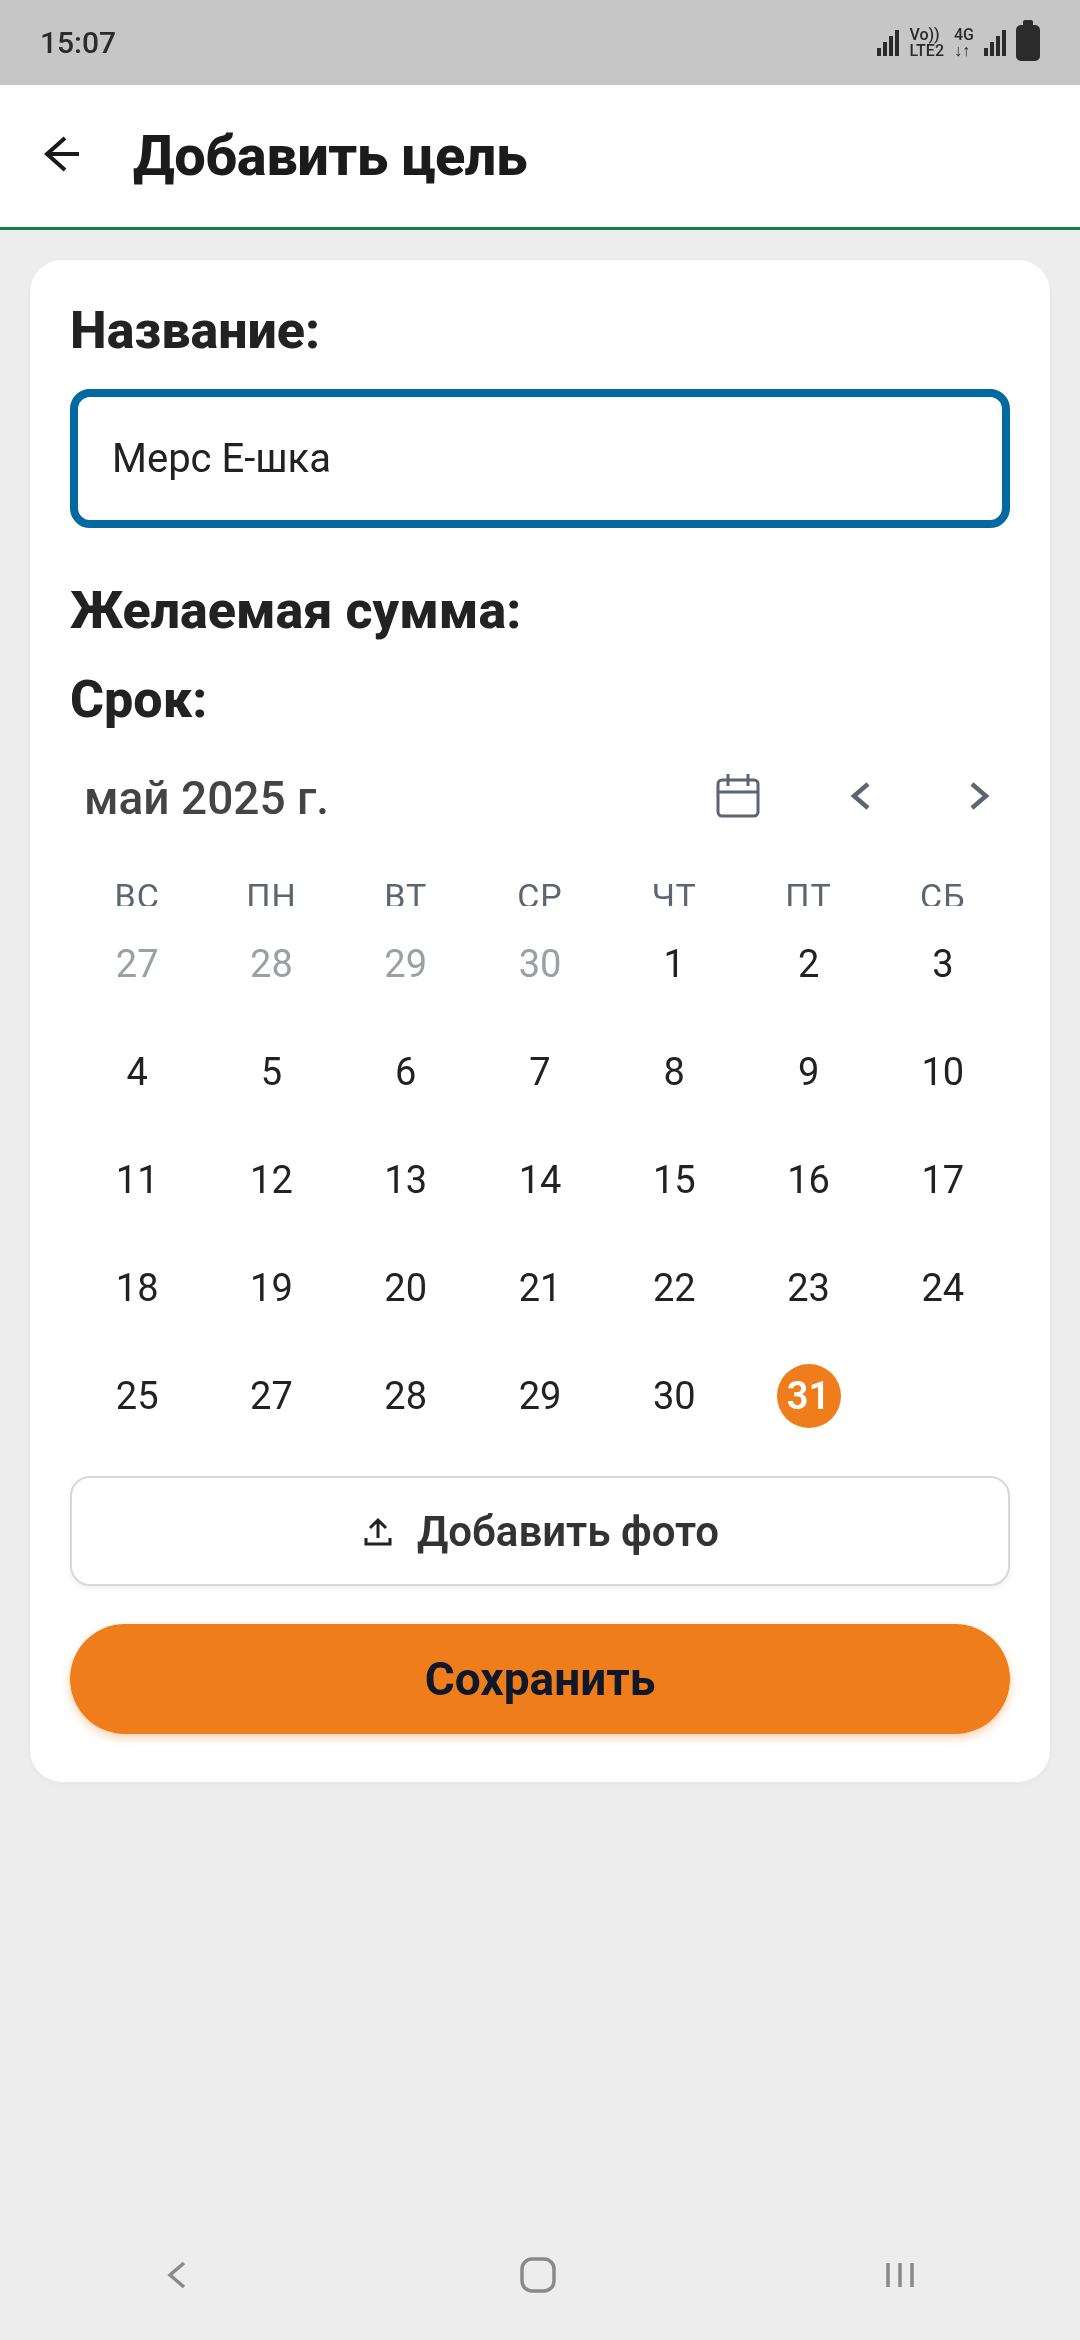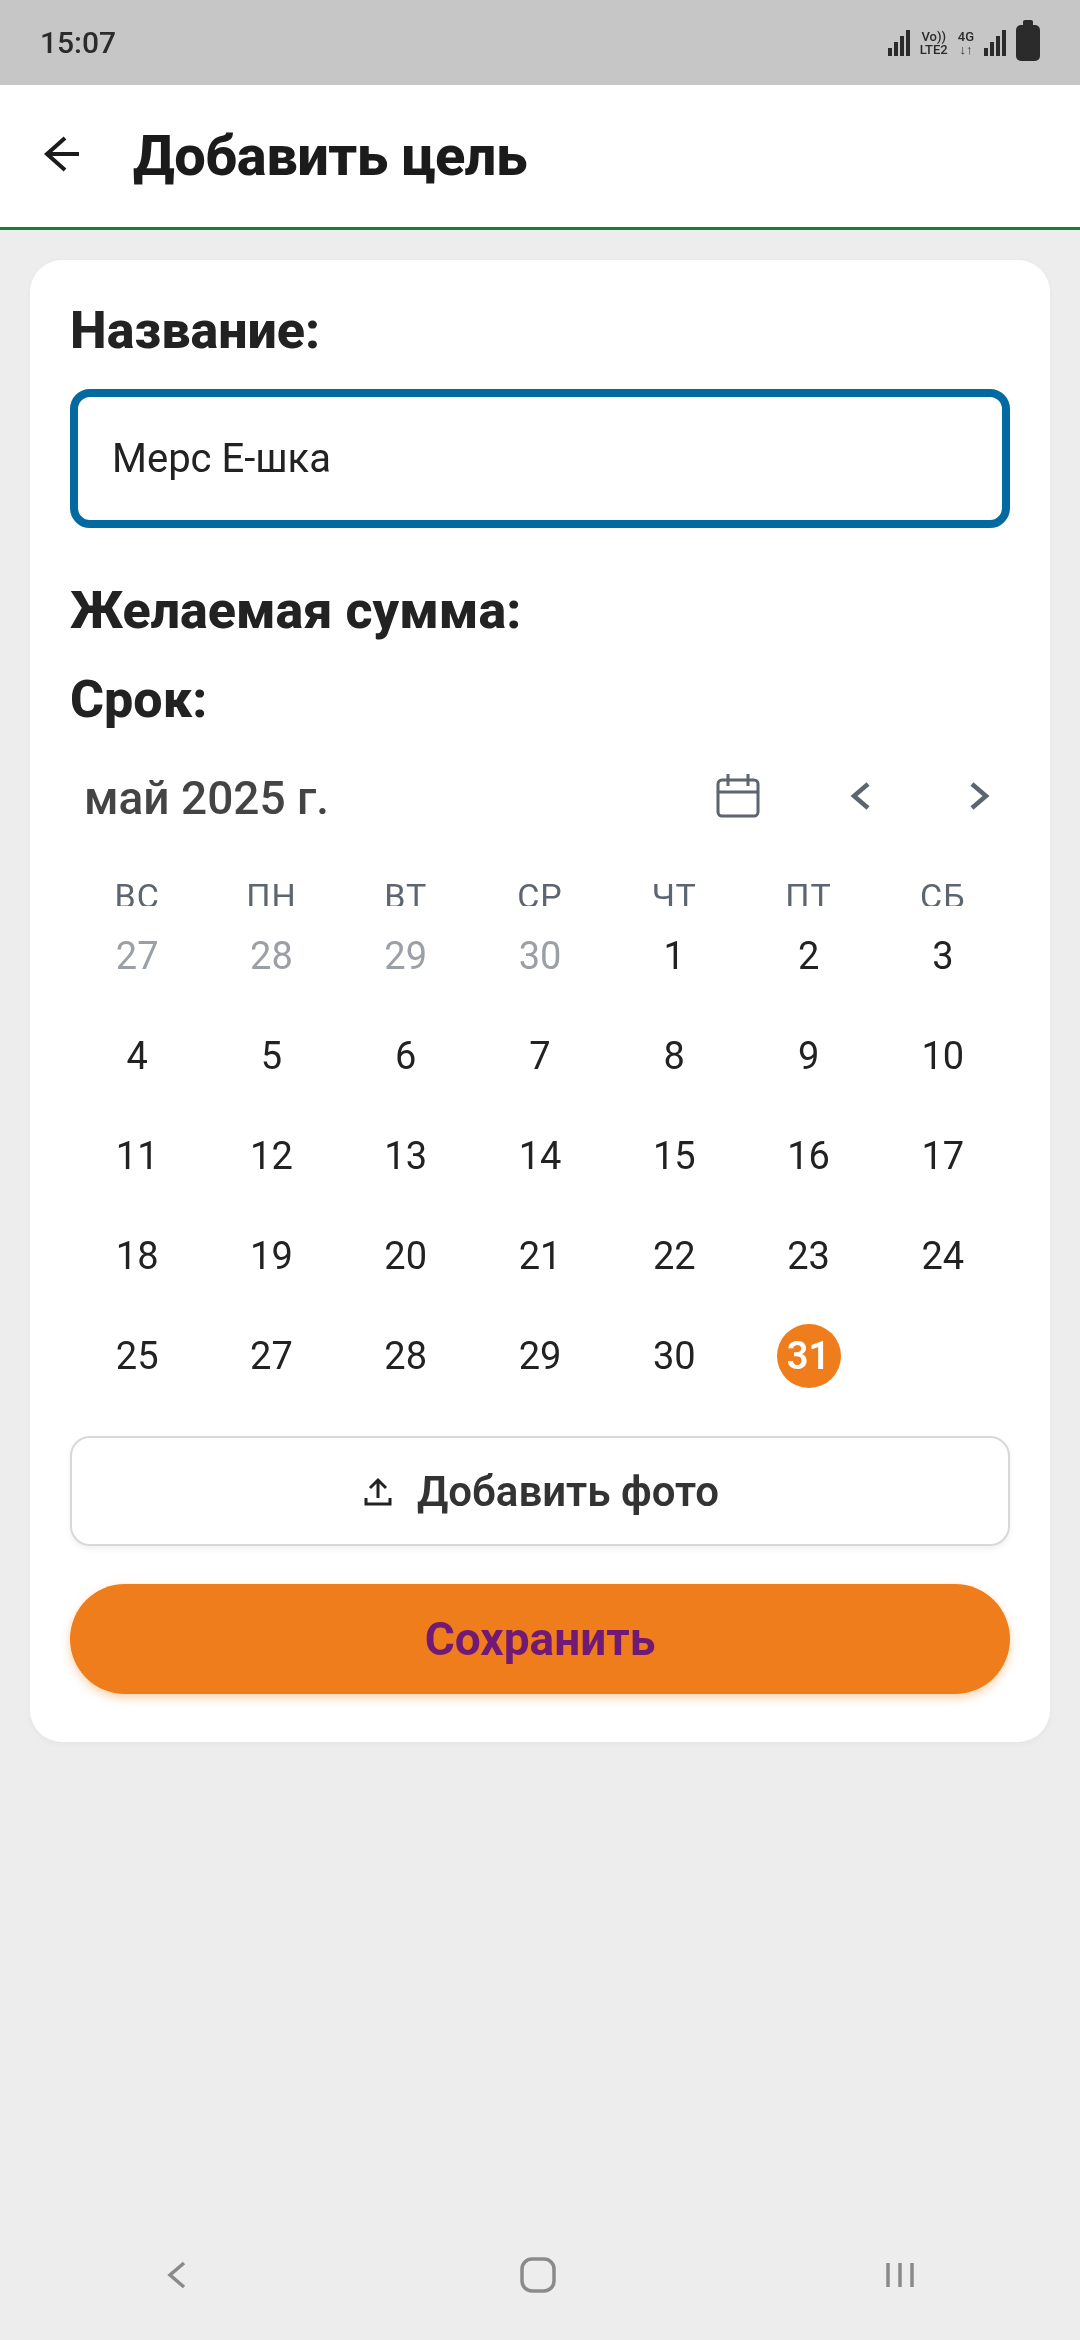--- a/index.html
+++ b/index.html
@@ -4,51 +4,51 @@
 <style>
   * { box-sizing: border-box; margin: 0; padding: 0; }
   html, body { width: 1080px; height: 2340px; font-family: -apple-system, "Segoe UI", Roboto, sans-serif; background: #ededed; }
   .statusbar { height: 85px; background: #c6c6c6; display: flex; align-items: center; justify-content: space-between; padding: 16px 40px; font-size: 30px; color: #2b2b2b; font-weight: 500; }
   .status-right { display: flex; gap: 10px; align-items: center; font-size: 22px; }
   .status-right .battery { width: 24px; height: 36px; background: #2b2b2b; border-radius: 5px; position: relative; }
   .status-right .battery::before { content: ''; position: absolute; top: -5px; left: 7px; width: 10px; height: 5px; background: #2b2b2b; border-radius: 2px 2px 0 0; }
   .signal { display: inline-flex; align-items: flex-end; gap: 2px; }
   .signal b { display: block; width: 4px; background: #2b2b2b; }
   .signal b:nth-child(1){height:8px} .signal b:nth-child(2){height:14px} .signal b:nth-child(3){height:20px} .signal b:nth-child(4){height:26px}
-  .lte { font-size: 13px; line-height: 1; text-align: center; }
+  .lte { font-size: 16px; line-height: 1; text-align: left; }
 
   .header { height: 145px; background: #fff; display: flex; align-items: center; padding: 0 35px; gap: 50px; border-bottom: 3px solid #15803d; }
   .back-arrow svg { width: 48px; height: 48px; stroke: #1b1b1b; stroke-width: 4; fill: none; }
   .header h1 { font-size: 56px; font-weight: 800; color: #1b1b1b; letter-spacing: -0.5px; }
 
   .canvas { padding: 30px 30px 0 30px; }
   .card { background: #fff; border-radius: 32px; padding: 40px 40px 48px 40px; box-shadow: 0 2px 6px rgba(0,0,0,0.04); }
 
   .label { font-size: 52px; font-weight: 800; color: #222; margin-bottom: 28px; }
   .field { width: 100%; border: 8px solid #0369a1; border-radius: 20px; padding: 38px 34px; font-size: 40px; color: #222; background: #fff; margin-bottom: 52px; font-family: inherit; }
   .label.srok { margin-bottom: 0; }
 
   .cal { margin-top: 40px; }
   .cal-head { display: flex; align-items: center; justify-content: space-between; padding: 0 14px; }
   .cal-title { font-size: 46px; color: #444; font-weight: 500; }
   .cal-head-right { display: flex; align-items: center; gap: 80px; }
   .cal-icon svg { width: 52px; height: 52px; stroke: #5c6570; stroke-width: 3; fill: none; }
   .chev svg { width: 36px; height: 36px; stroke: #5c6570; stroke-width: 4.5; fill: none; }
 
-  .cal-grid { display: grid; grid-template-columns: repeat(7, 1fr); margin-top: 30px; row-gap: 0; }
+  .cal-grid { display: grid; grid-template-columns: repeat(7, 1fr); margin-top: 30px; row-gap: 8px; }
   .cal-dow { height: 50px; overflow: hidden; text-align: center; font-size: 34px; color: #5c6570; text-transform: uppercase; letter-spacing: 1px; position: relative; }
   .cal-dow span { position: relative; top: 20px; }
   .cal-cell { height: 100px; display: flex; align-items: center; justify-content: center; font-size: 38px; color: #222; }
   .cal-cell.dim { color: #9aa0a6; }
   .cal-cell.sel .chip { width: 64px; height: 64px; border-radius: 50%; background: #ef7d1b; color: #fff; display: flex; align-items: center; justify-content: center; font-weight: 600; }
 
   .photo-btn { margin-top: 30px; width: 100%; border: 2px solid #d8d8d8; border-radius: 20px; background: #fff; height: 110px; display: flex; align-items: center; justify-content: center; gap: 22px; font-size: 42px; color: #333; font-weight: 600; box-shadow: 0 3px 6px rgba(0,0,0,0.06); font-family: inherit; }
   .photo-btn svg { width: 34px; height: 34px; stroke: #222; stroke-width: 3; fill: none; }
 
-  .save-btn { margin-top: 38px; width: 100%; border: none; border-radius: 55px; background: #ef7d1b; height: 110px; font-size: 46px; color: #701a75; font-weight: 700; box-shadow: 0 4px 10px rgba(239,125,27,0.35); font-family: inherit; }
+  .save-btn { margin-top: 38px; width: 100%; border: none; border-radius: 55px; background: #ef7d1b; height: 110px; font-size: 46px; color: #0f172a; font-weight: 700; box-shadow: 0 4px 10px rgba(239,125,27,0.35); font-family: inherit; }
 
   .navbar { position: absolute; bottom: 0; left: 0; right: 0; height: 130px; display: flex; align-items: center; justify-content: space-around; }
   .navbar svg { stroke: #8a8a8a; stroke-width: 3.5; fill: none; }
 </style>
 </head>
 <body>
 
 <div class="statusbar">
   <span>15:07</span>
   <div class="status-right">

